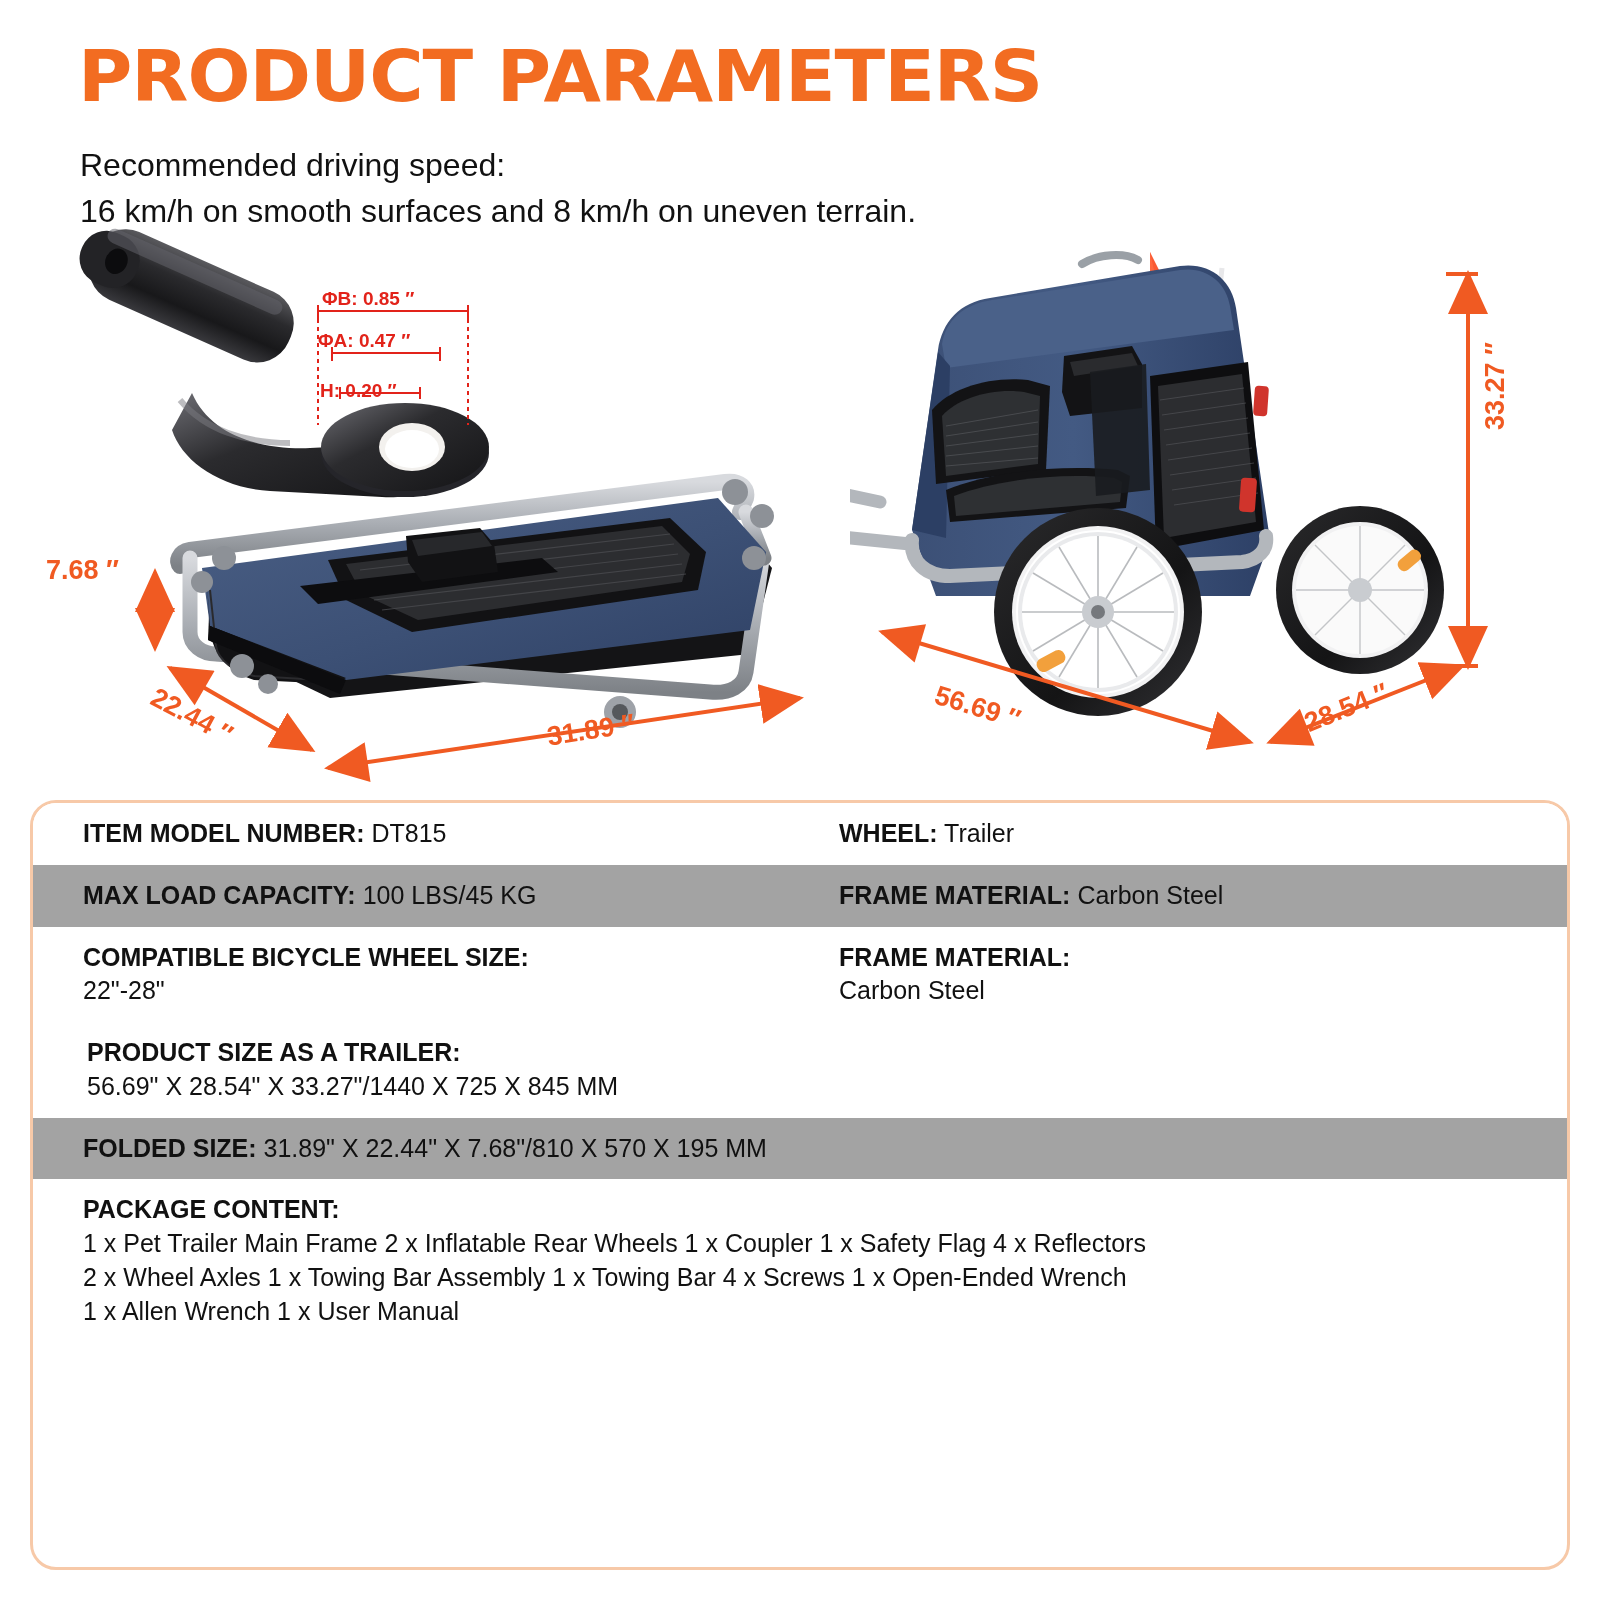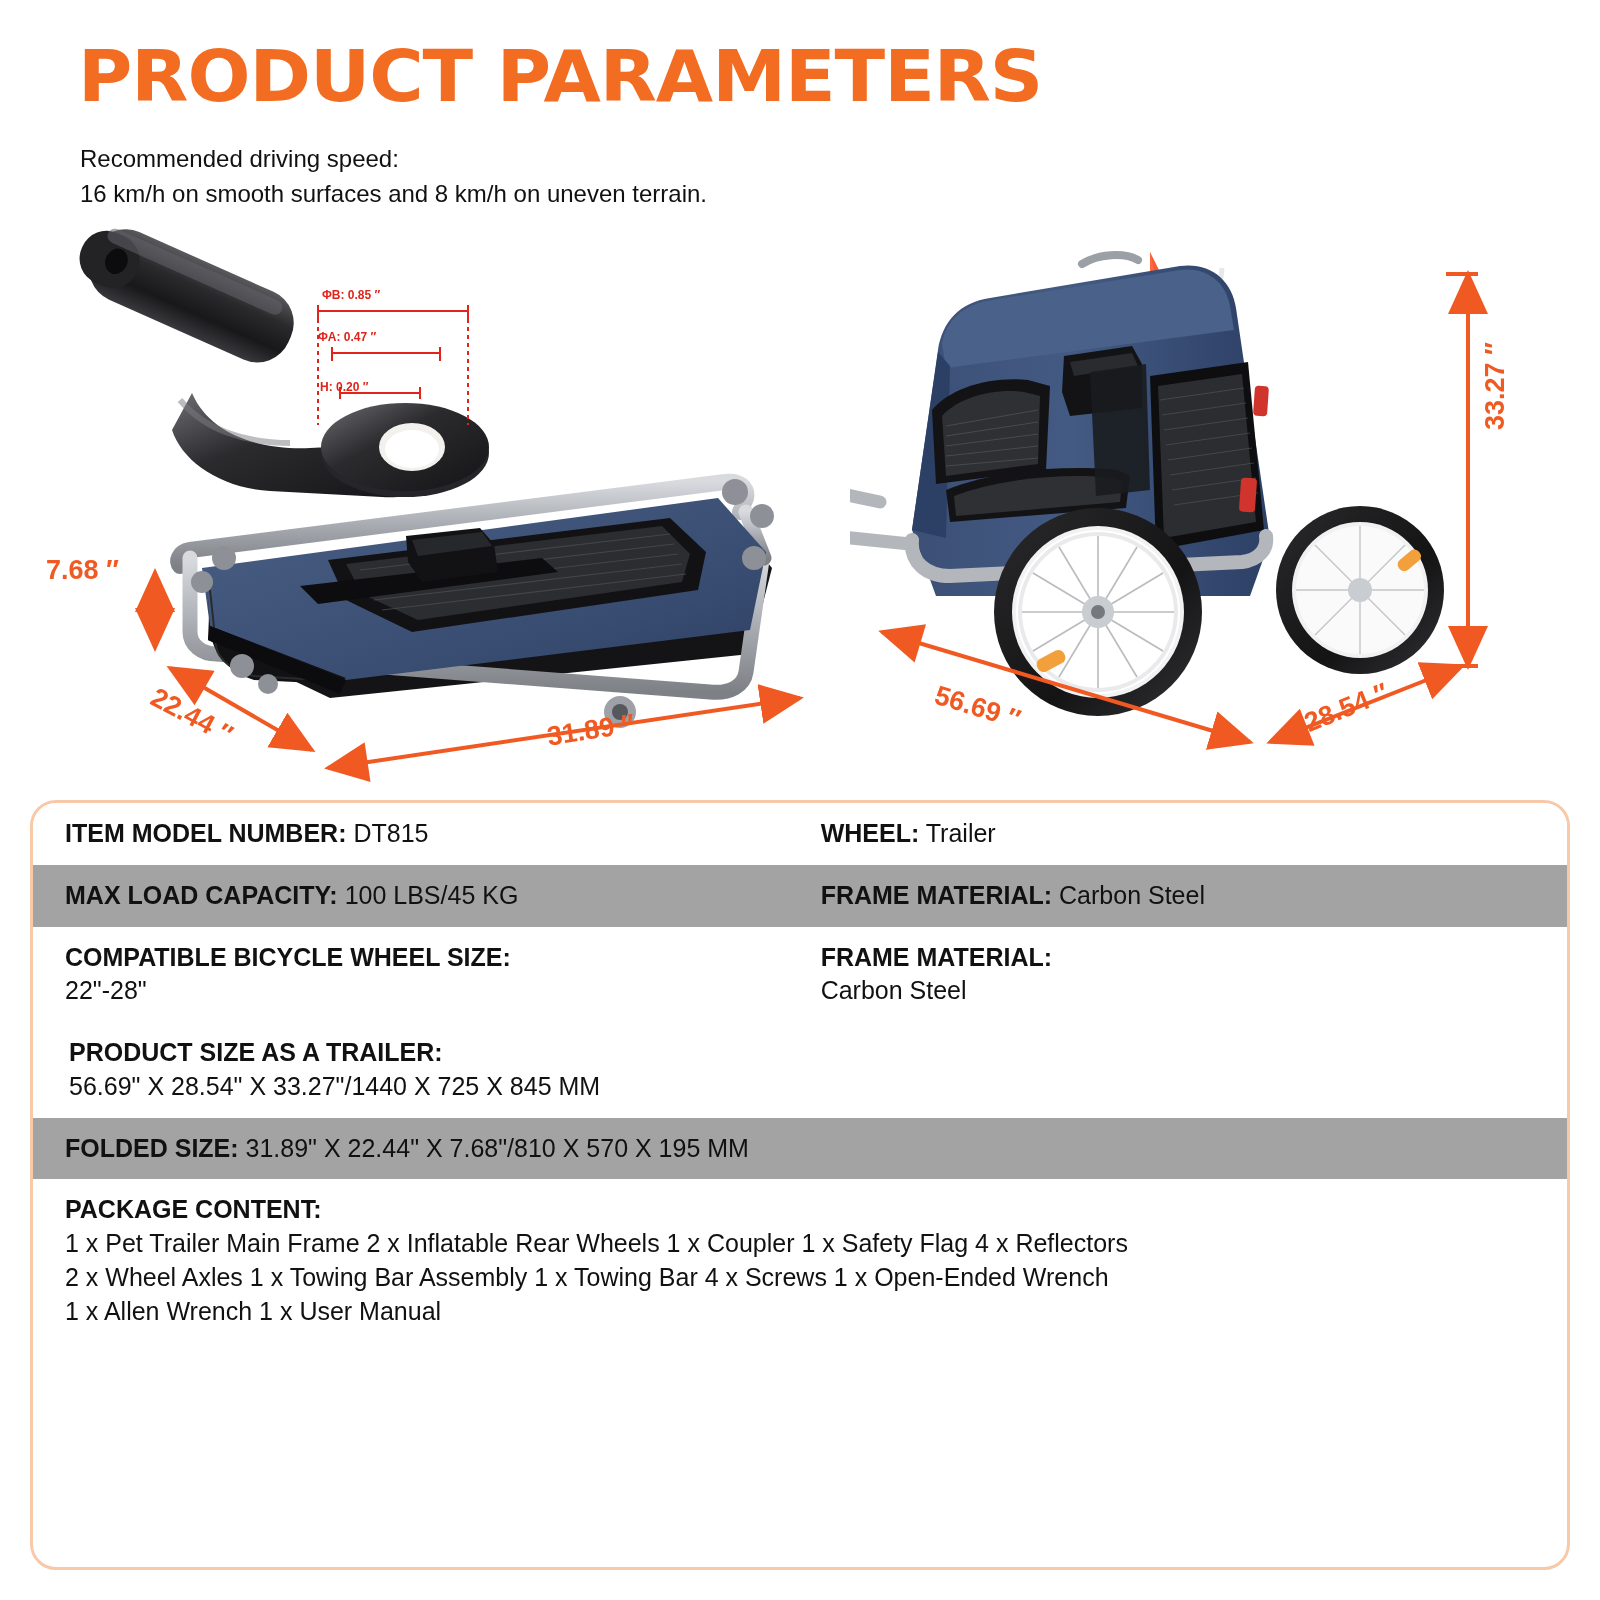--- a/index.html
+++ b/index.html
@@ -24,41 +24,41 @@
     font-weight: bold;
     letter-spacing: -1px;
     color: #f26c21;
     font-family: "DejaVu Sans", sans-serif;
     transform: scaleX(1.03);
     transform-origin: left center;
   }
   .subtitle {
     position: absolute;
     left: 80px; top: 142px;
-    font-size: 24px;
+    font-size: 32px;
     line-height: 1.45;
     color: #111111;
     white-space: pre-line;
   }
 
   
   .illus { position: absolute; left: 0; top: 0; width: 1600px; height: 790px; }
 
   .dim-label {
     position: absolute;
     color: #f05a22;
     font-size: 27px;
     font-weight: bold;
     font-family: "Liberation Sans", sans-serif;
     white-space: nowrap;
   }
   .red-label {
     position: absolute;
     color: #e2231a;
-    font-size: 12px;
+    font-size: 19px;
     font-weight: bold;
     white-space: nowrap;
   }
 
   
   .spec-card {
     position: absolute;
     left: 30px; top: 800px;
     width: 1540px; height: 770px;
     border: 3px solid #f7c9a8;
@@ -71,20 +71,21 @@
     width: 100%;
     align-items: stretch;
   }
   .spec-row.alt { background: #a3a3a3; }
   .spec-row.plain { background: #ffffff; }
   .cell {
     padding: 14px 0 14px 32px;
     font-size: 25px;
     color: #111111;
     line-height: 1.35;
+    margin-left: 18px;
   }
   .cell.left { width: 49%; }
   .cell.right { width: 51%; padding-left: 36px; }
   .cell.full { width: 100%; }
   .k { font-weight: bold; }
   .v { font-weight: normal; }
   .stack .k { display: block; }
   .stack .v { display: block; }
   .pkg .v { display: block; }
 

